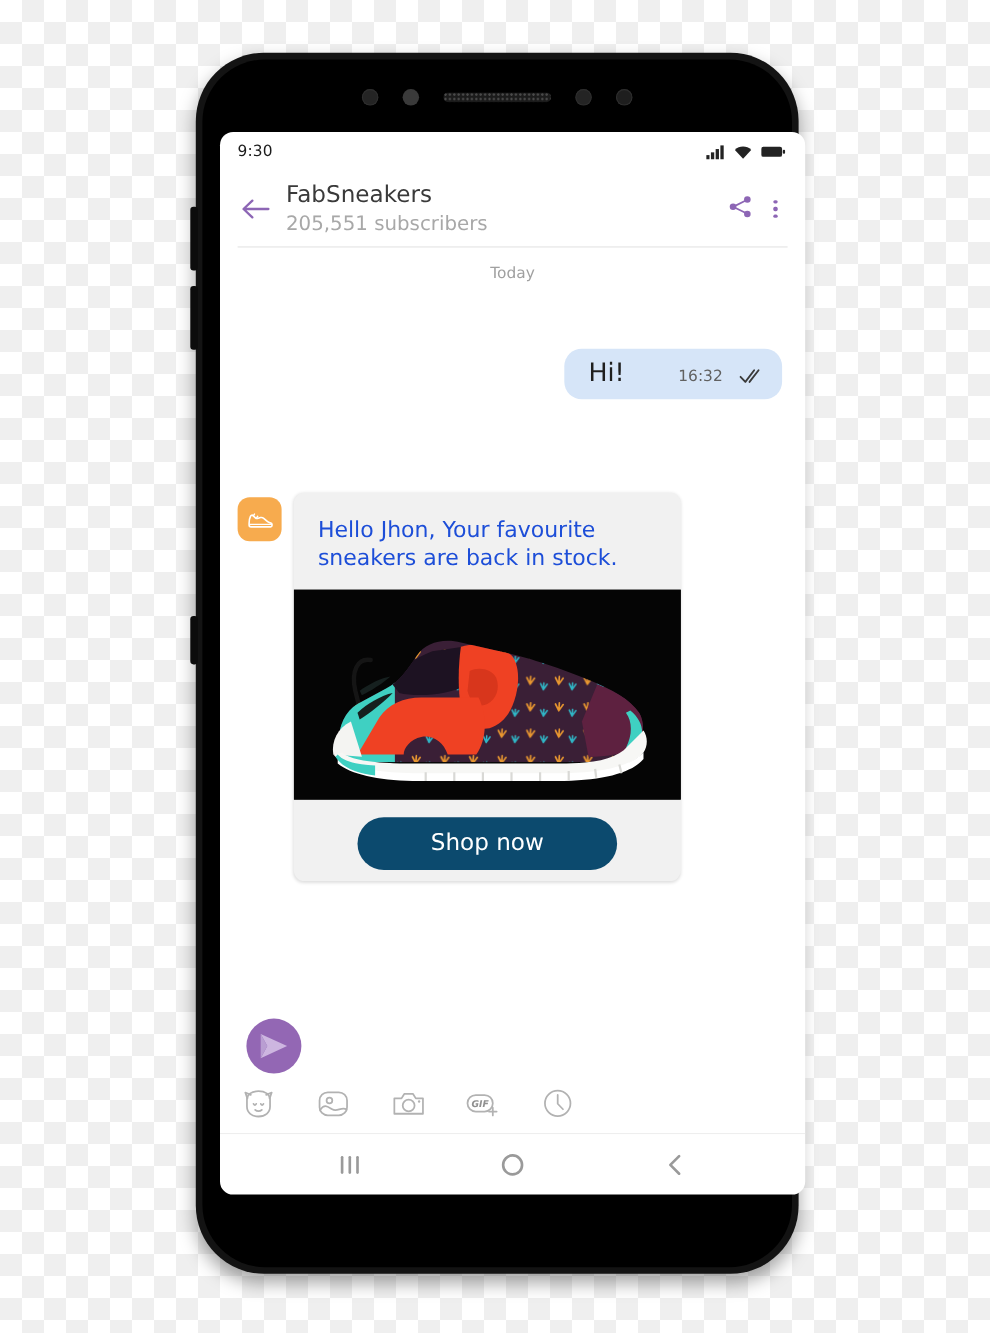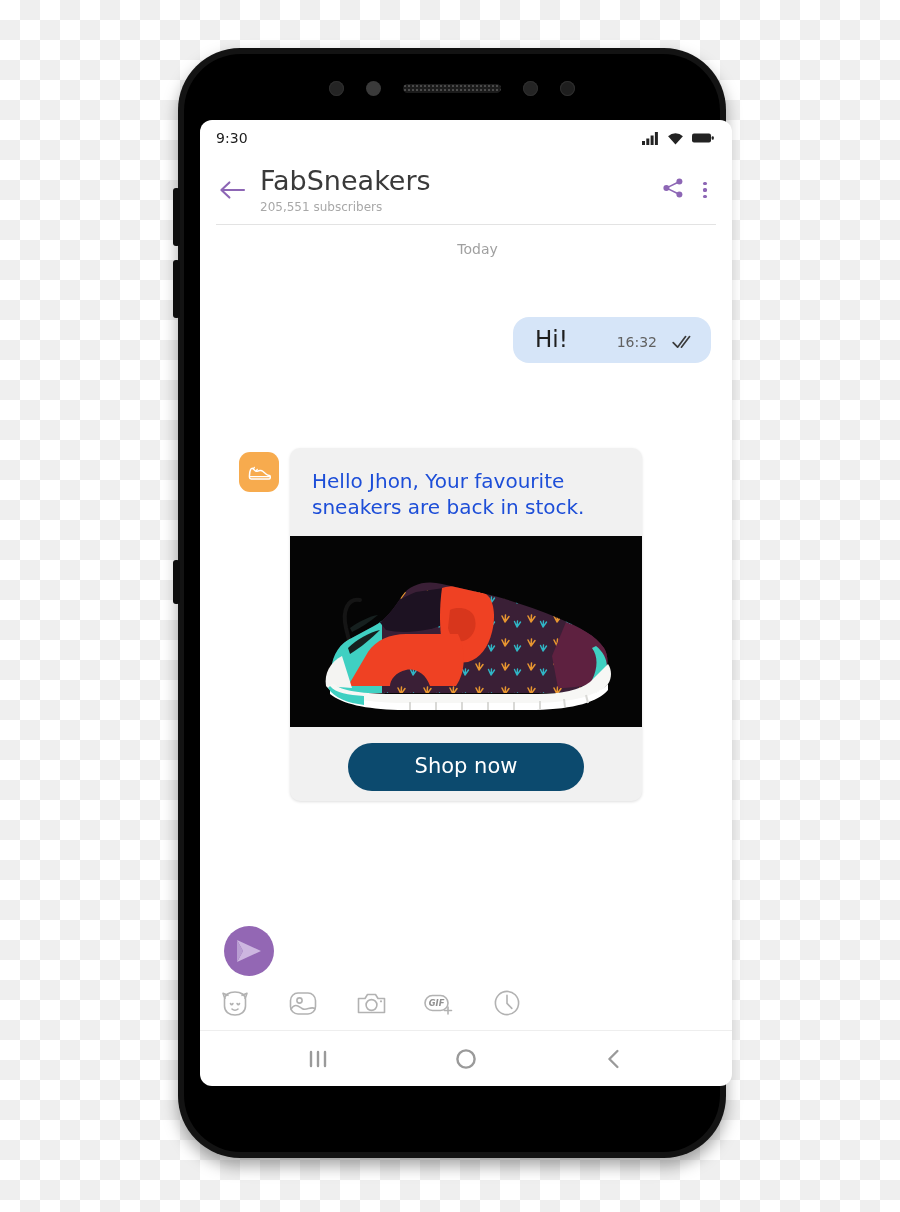--- a/index.html
+++ b/index.html
@@ -128,27 +128,27 @@
     width: 36px; height: 36px;
     display: flex; align-items: center; justify-content: center;
     flex: 0 0 auto;
   }
   #header-titles {
     flex: 1 1 auto;
     margin-left: 10px;
     min-width: 0;
   }
   #channel-name {
-    font-size: 27px;
+    font-size: 21px;
     color: #3a3a3a;
     line-height: 1.12;
     white-space: nowrap;
   }
   #subscriber-count {
-    font-size: 12px;
+    font-size: 18px;
     color: #a8a8a8;
     margin-top: 3px;
     white-space: nowrap;
   }
   #header-actions {
     display: flex;
     align-items: center;
     gap: 12px;
     flex: 0 0 auto;
   }
@@ -173,21 +173,20 @@
     flex: 0 0 auto;
   }
 
   
   #conversation {
     flex: 1 1 auto;
     position: relative;
     overflow: hidden;
     padding: 0 16px;
     box-sizing: border-box;
-    margin-left: 23px;
   }
   #day-separator {
     text-align: center;
     font-size: 14px;
     color: #a0a0a0;
     padding: 16px 0 0;
   }
 
   
   #outgoing-row {

